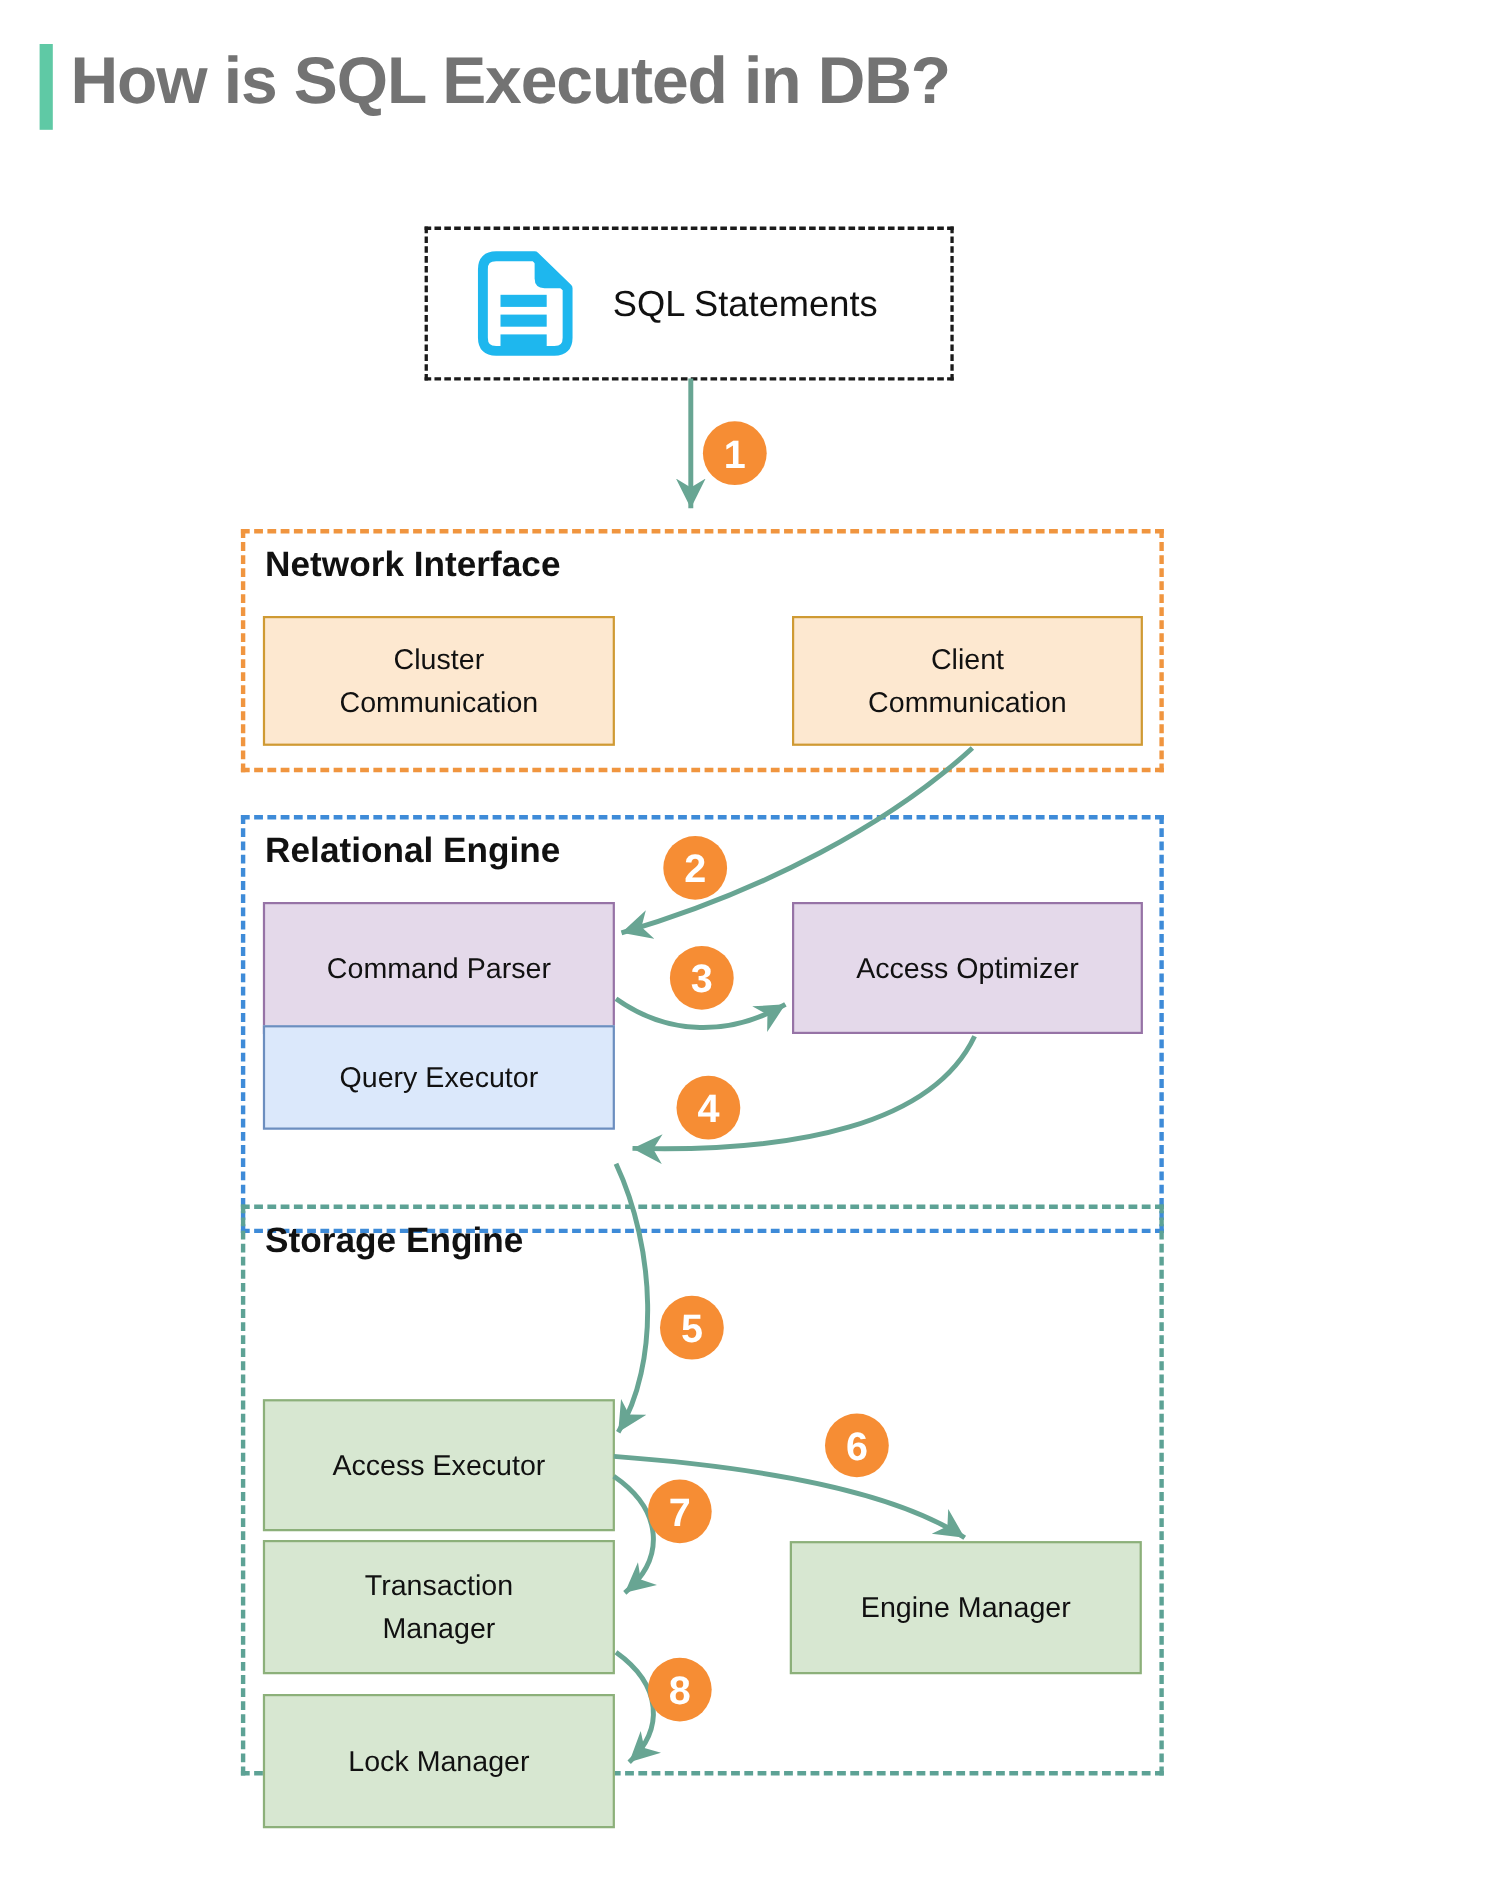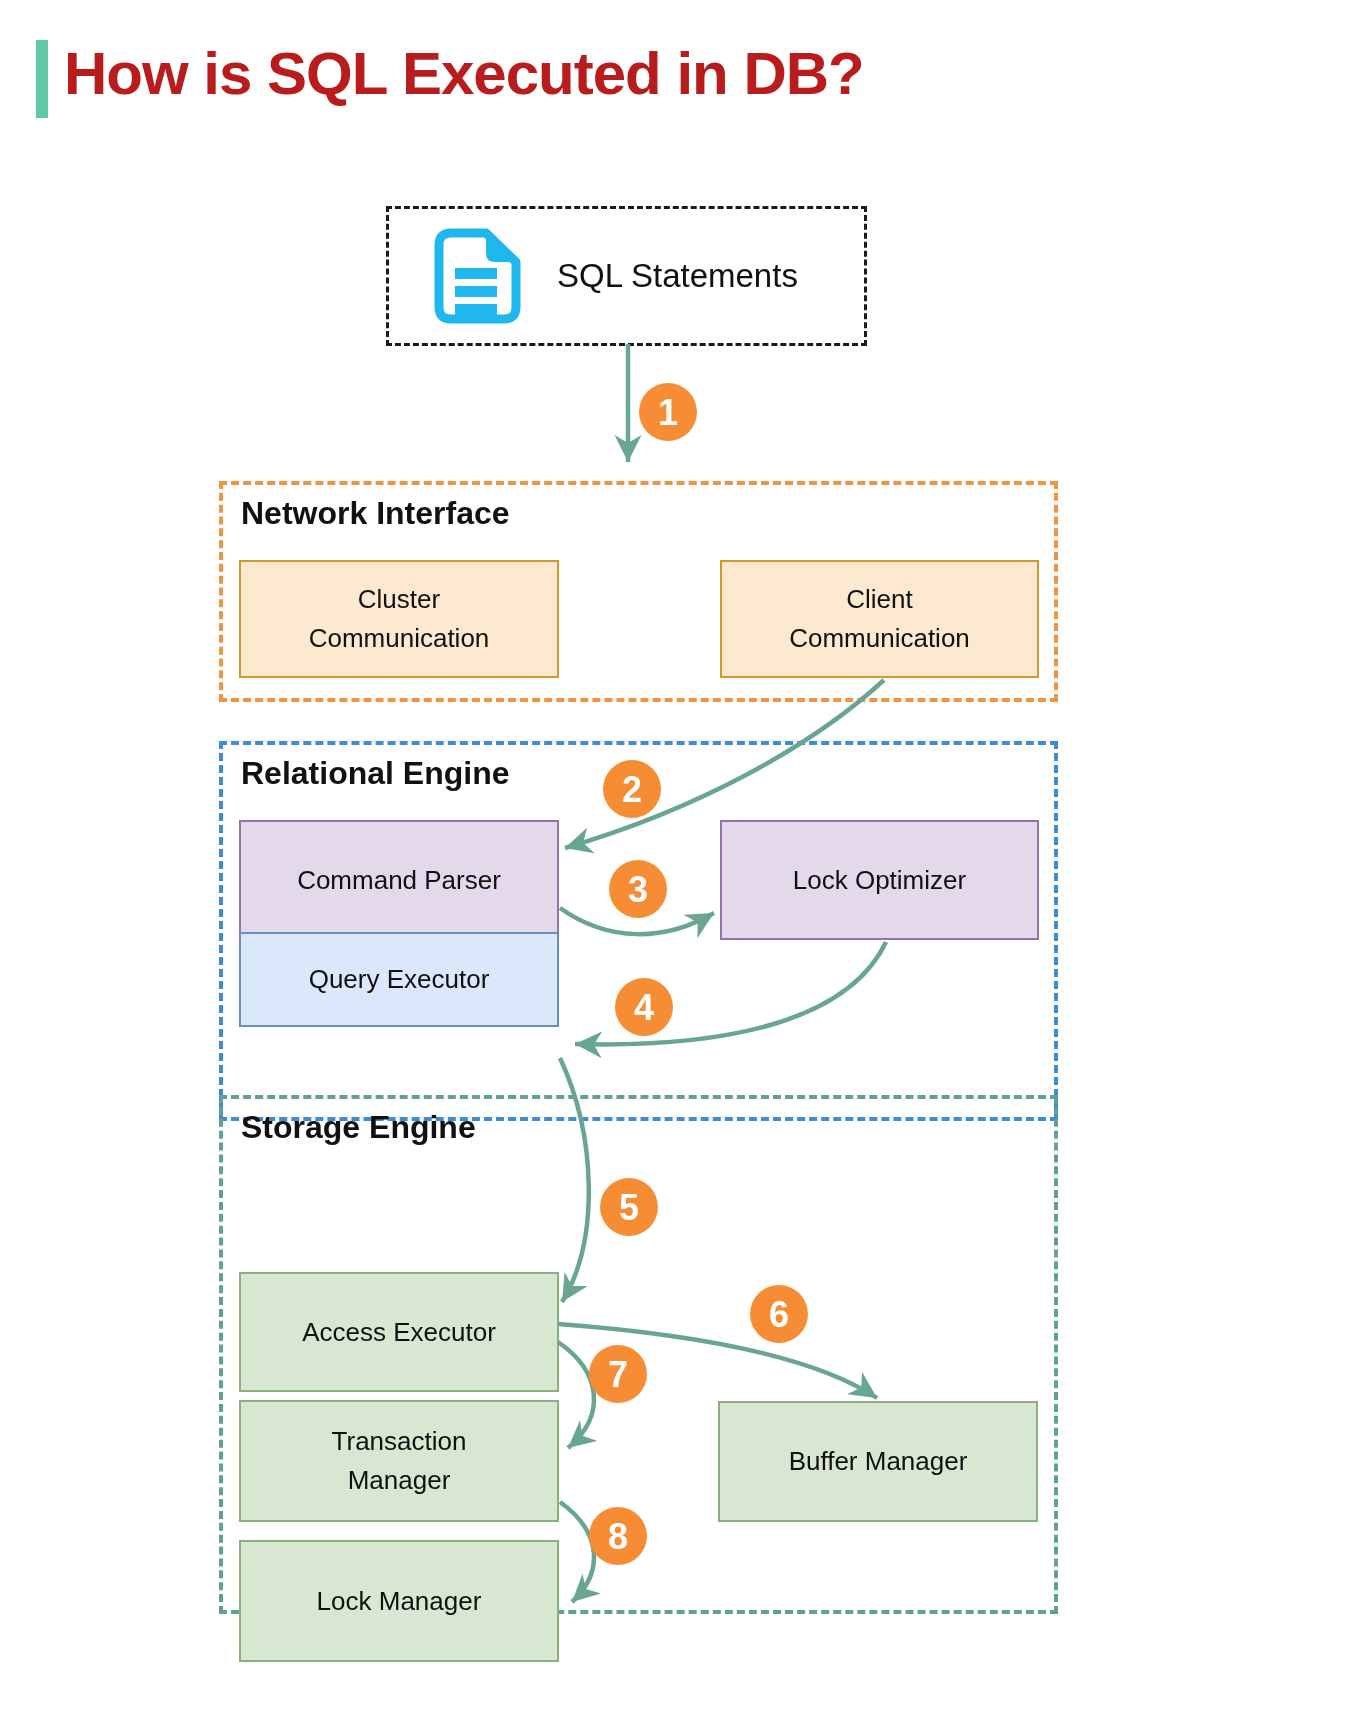--- a/index.html
+++ b/index.html
@@ -15,21 +15,21 @@
   }
   html,body{margin:0;padding:0;background:#ffffff;}
   .canvas{
     position:relative; width:1358px; height:1722px; background:#ffffff; overflow:hidden;
     font-family:"Liberation Sans","DejaVu Sans",sans-serif; color:var(--c-text);
   }
   
   .accent-bar{position:absolute; left:36px; top:40px; width:12px; height:78px; background:var(--c-accent);}
   .page-title{
     position:absolute; left:64px; top:30px; margin:0; font-size:60px; font-weight:bold;
-    letter-spacing:-1px; white-space:nowrap; line-height:88px; color:#b91c1c;
+    letter-spacing:-1px; white-space:nowrap; line-height:88px; color:#737373;
   }
   .brand{position:absolute; left:952px; top:46px; height:62px; display:flex; align-items:center;}
   .brand svg{display:block;}
   .brand-url{font-size:31px; font-weight:bold; margin-left:6px; letter-spacing:0; white-space:nowrap;}
   
   .sql-box{
     position:absolute; left:386px; top:206px; width:481px; height:140px; box-sizing:border-box;
     border:3px dashed var(--c-sql_border); background:#fff;
     display:flex; align-items:center; padding-left:44px;
   }
@@ -99,29 +99,29 @@
   <div class="section sec-network">
     <div class="section-title">Network Interface</div>
   </div>
   <div class="node peach n-cluster">Cluster Communication</div>
   <div class="node peach n-client">Client Communication</div>
 
   <div class="section sec-relational">
     <div class="section-title">Relational Engine</div>
   </div>
   <div class="node purple n-parser">Command Parser</div>
-  <div class="node purple n-optimizer">Lock Optimizer</div>
+  <div class="node purple n-optimizer">Access Optimizer</div>
   <div class="node blue n-executor">Query Executor</div>
 
   <div class="section sec-storage">
     <div class="section-title">Storage Engine</div>
   </div>
   <div class="node green n-access">Access Executor</div>
   <div class="node green n-transaction">Transaction Manager</div>
-  <div class="node green n-buffer">Buffer Manager</div>
+  <div class="node green n-buffer">Engine Manager</div>
   <div class="node green n-lock">Lock Manager</div>
 
   <svg class="overlay" viewBox="0 0 1358 1722">
     <defs>
       <marker id="ah" markerWidth="7" markerHeight="7" refX="6" refY="3" orient="auto" markerUnits="strokeWidth">
         <path class="arrowhead" d="M0,0 L6,3 L0,6 L1.8,3 Z"></path>
       </marker>
     </defs>
 
     <path class="arrow" d="M628 344 L628 462" marker-end="url(#ah)"></path>

